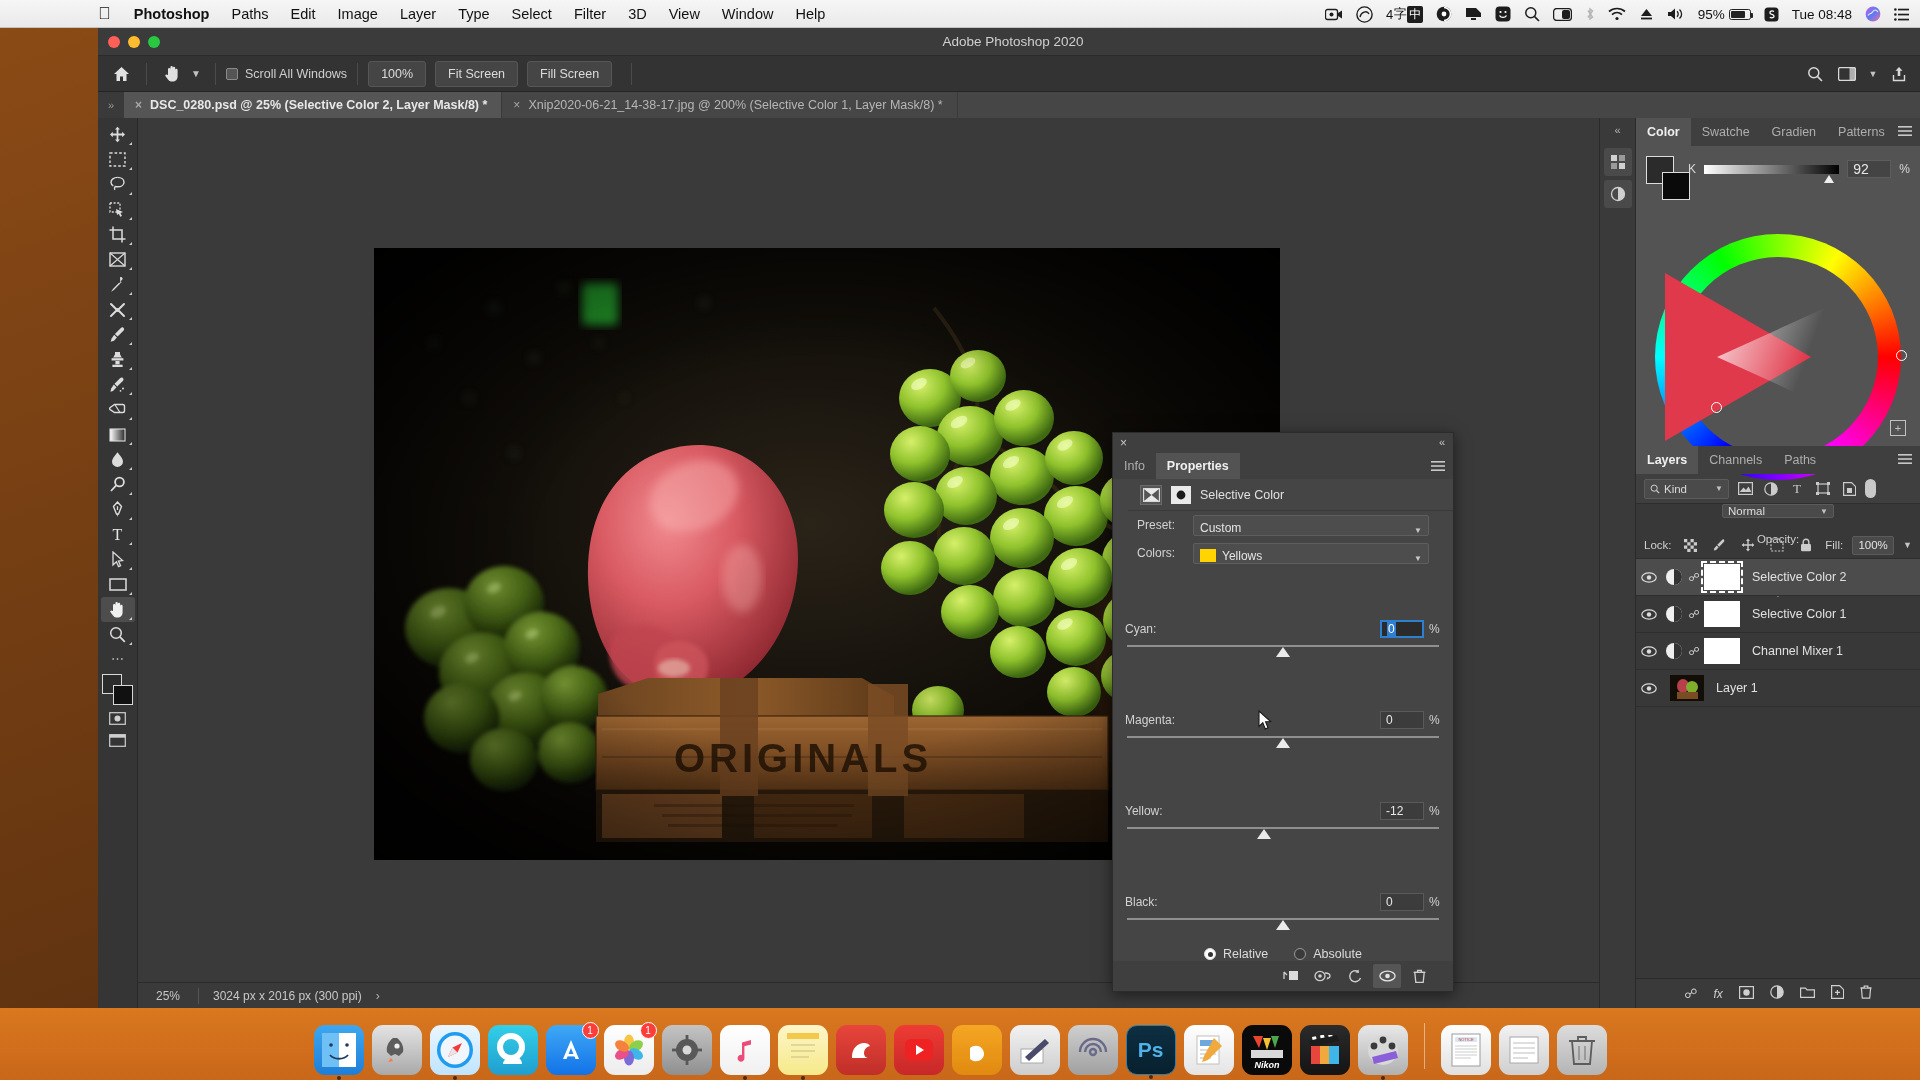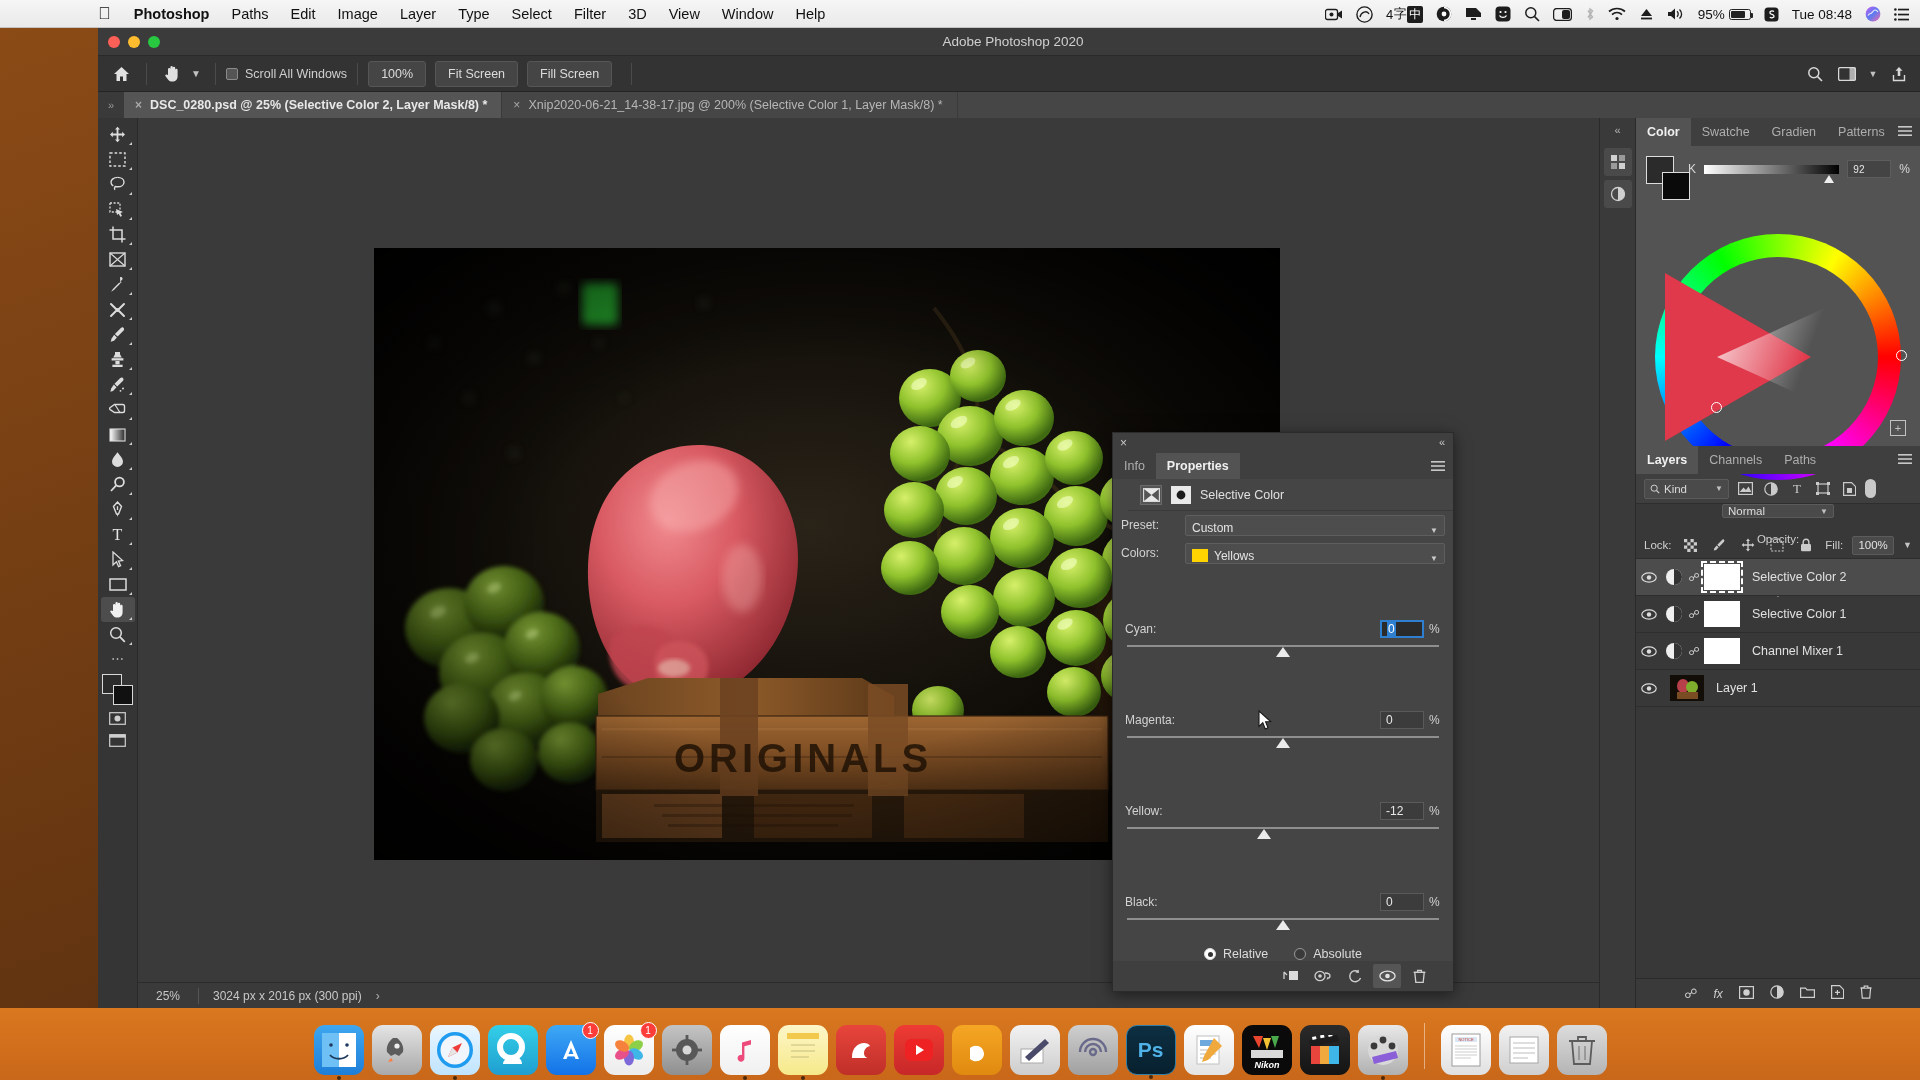--- a/index.html
+++ b/index.html
@@ -94,21 +94,21 @@
   .pmenu { position:absolute; right:8px; top:8px; color:#c8c8c8; font-size:12px; line-height:1;}
 
   .colorPanel { background:#535353; padding:10px 10px 14px 10px; position:relative; height:300px;}
   .colorSwatches { position:relative; width:44px; height:44px; }
   .cs1 { position:absolute; left:0;top:0;width:28px;height:28px;background:#2b2b2b;border:1.5px solid #ddd;}
   .cs2 { position:absolute; left:16px;top:16px;width:28px;height:28px;background:#0a0a0a;border:1.5px solid #ddd;}
   .kRow { position:absolute; left:52px; top:14px; right:10px; display:flex; align-items:center; gap:8px;}
   .kLabel { color:#d8d8d8; font-size:12px; }
   .kTrack { flex:1; height:9px; background:linear-gradient(90deg,#ffffff,#000000); position:relative; }
   .kThumb { position:absolute; bottom:-9px; width:0;height:0;border-left:5px solid transparent;border-right:5px solid transparent;border-bottom:8px solid #efefef; }
-  .kVal { width:44px; height:18px; background:#444; border:1px solid #5d5d5d; color:#e6e6e6; font-size:10px; display:flex;align-items:center; padding-left:5px;}
+  .kVal { width:44px; height:18px; background:#444; border:1px solid #5d5d5d; color:#e6e6e6; font-size:14px; display:flex;align-items:center; padding-left:5px;}
   .kPct { color:#d8d8d8; font-size:12px; }
   .wheel { position:absolute; left:50%; top:88px; transform:translateX(-50%); width:246px;height:246px;border-radius:50%;
            background: conic-gradient(from 90deg, #ff0000, #ff00ff, #0000ff, #00ffff, #00ff00, #ffff00, #ff0000); }
   .wheelInner { position:absolute; left:23px; top:23px; width:200px;height:200px;border-radius:50%; background:#535353; }
   .tri { position:absolute; left:50%; top:50%; transform:translate(-50%,-50%);
          width:0;height:0; border-top:84px solid transparent; border-bottom:84px solid transparent; border-left:146px solid #e0394b;
          margin-left:-40px; filter:blur(0px);}
   .triShade{position:absolute; left:34px; top:16px; width:168px; height:168px;
          background:linear-gradient(110deg, rgba(255,255,255,0.95) 0%, rgba(255,255,255,0.0) 55%);
          clip-path: polygon(3% 50%, 100% 6%, 100% 94%);}
@@ -143,21 +143,21 @@
   
   .propsPanel { position:absolute; left:1112px; top:432px; width:342px; height:560px; background:#454545; border:1px solid #2b2b2b; box-shadow:0 3px 14px rgba(0,0,0,0.5); }
   .propsTop { height:20px; position:relative; background:#3f3f3f;}
   .propsTop .x { position:absolute; left:7px; top:3px; color:#c9c9c9; font-size:12px;}
   .propsTop .cc { position:absolute; right:8px; top:3px; color:#c9c9c9; font-size:11px;}
   .propsTabs { height:26px; background:#3f3f3f; display:flex; align-items:stretch; position:relative;}
   .propsHdr { height:32px; display:flex; align-items:center; gap:9px; padding:0 12px; border-bottom:1px solid #3a3a3a;margin-left:15px;}
   .pIcon1 { width:22px;height:20px;background:#555;border:1px solid #6a6a6a; display:flex;align-items:center;justify-content:center;}
   .pIcon2 { width:20px;height:18px;background:#e9e9e9; display:flex;align-items:center;justify-content:center;}
   .pTitle { color:#e0e0e0; font-size:12.5px; }
-  .pRow { display:flex; align-items:center; padding:0 8px; height:28px; gap:8px;}
+  .pRow { display:flex; align-items:center; padding:0 24px; height:28px; }
   .pLabel { color:#d2d2d2; font-size:12px; width:56px;}
   .pSelect { flex:1; height:21px; background:#4d4d4d; border:1px solid #5e5e5e; border-radius:2px; display:flex;align-items:flex-end;justify-content:space-between;padding:0 6px;color:#e4e4e4;font-size:12px;}
   .pSelect .sw { width:16px;height:13px;background:#ffd400; margin-right:6px;}
   .sliderBlock { padding:2px 12px 0 12px;margin-top:48px; }
   .sliderHdr { display:flex; align-items:center; justify-content:space-between; height:24px;}
   .sliderHdr .nm { color:#d2d2d2; font-size:12px; }
   .valBox { width:44px;height:18px;background:#3c3c3c;border:1px solid #5a5a5a;color:#e8e8e8;font-size:12px;display:flex;align-items:center;padding-left:5px;}
   .valBox.focused { border:2px solid #2f7fd1; background:#2b2b2b;}
   .valBox.focused .sel { background:#2f7fd1; color:#fff; padding:0 1px;}
   .pctSign { color:#d2d2d2; font-size:12px; width:12px; }

